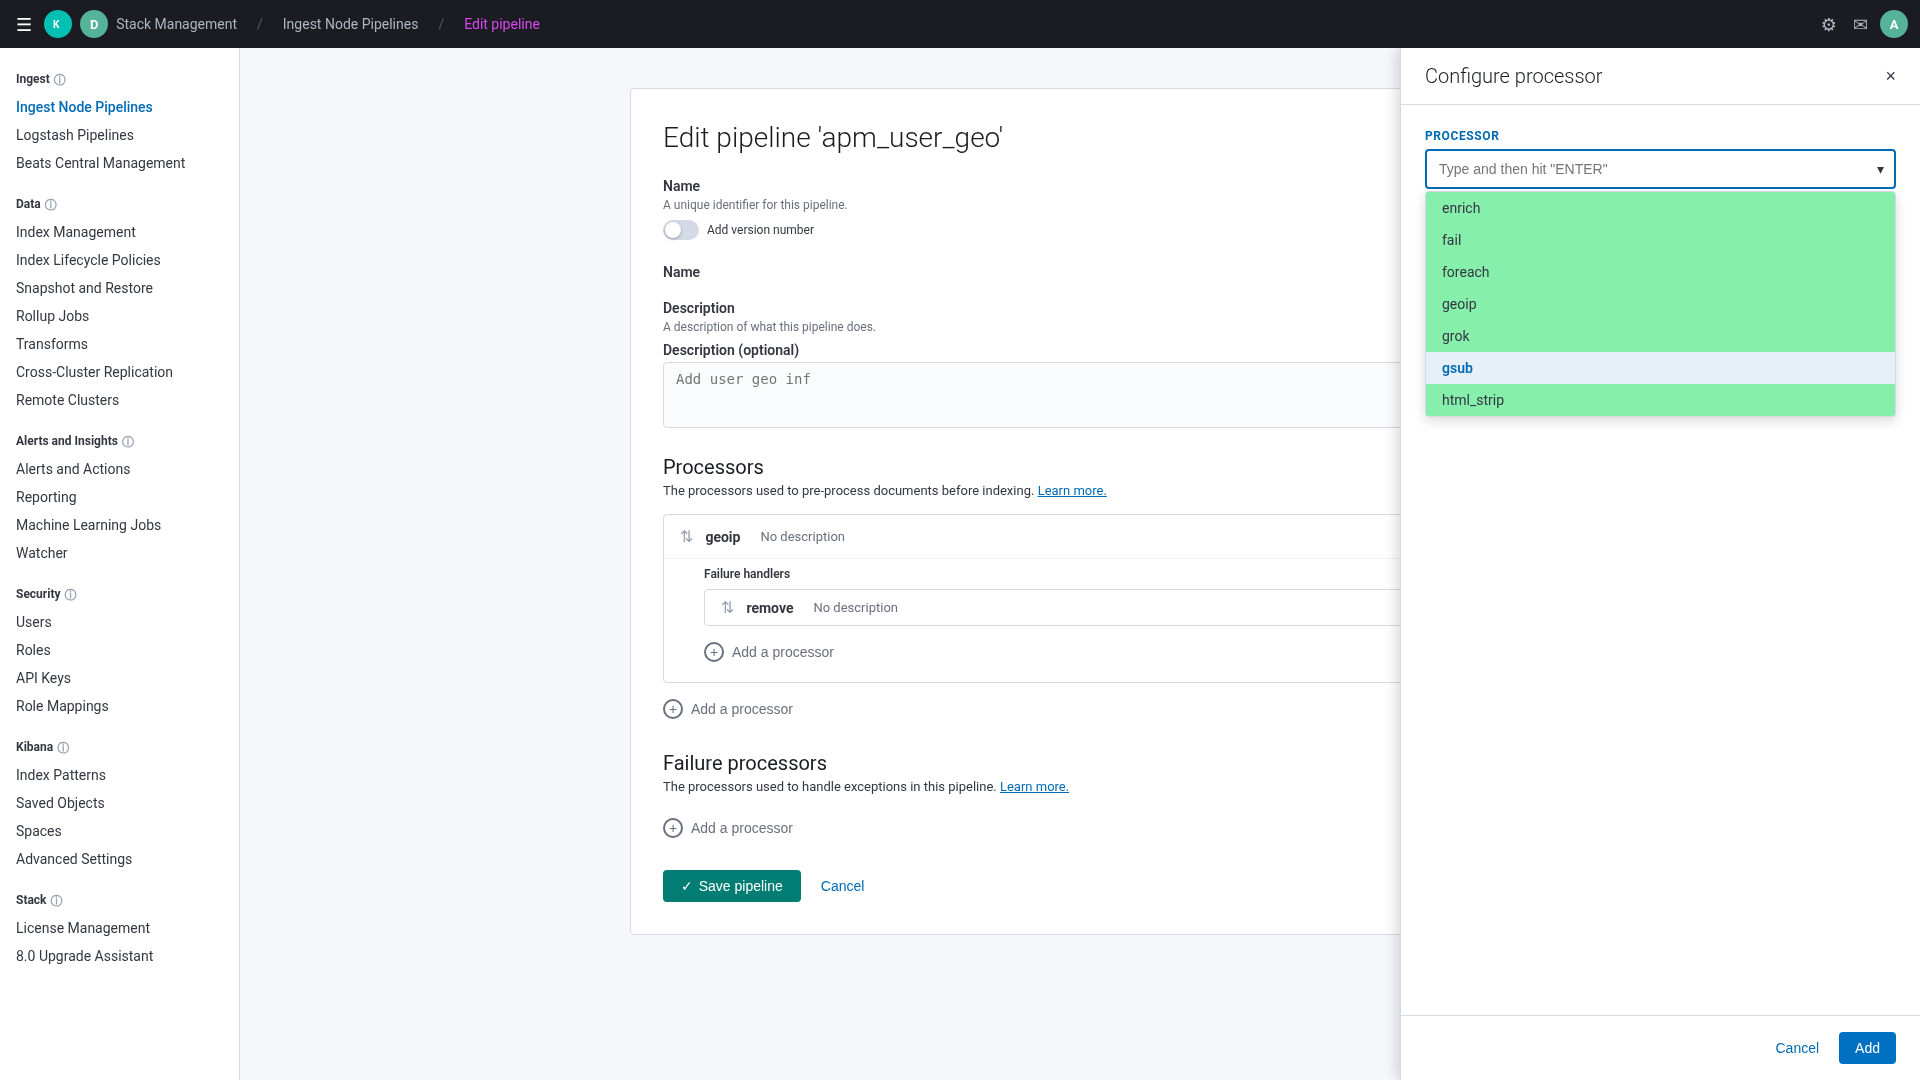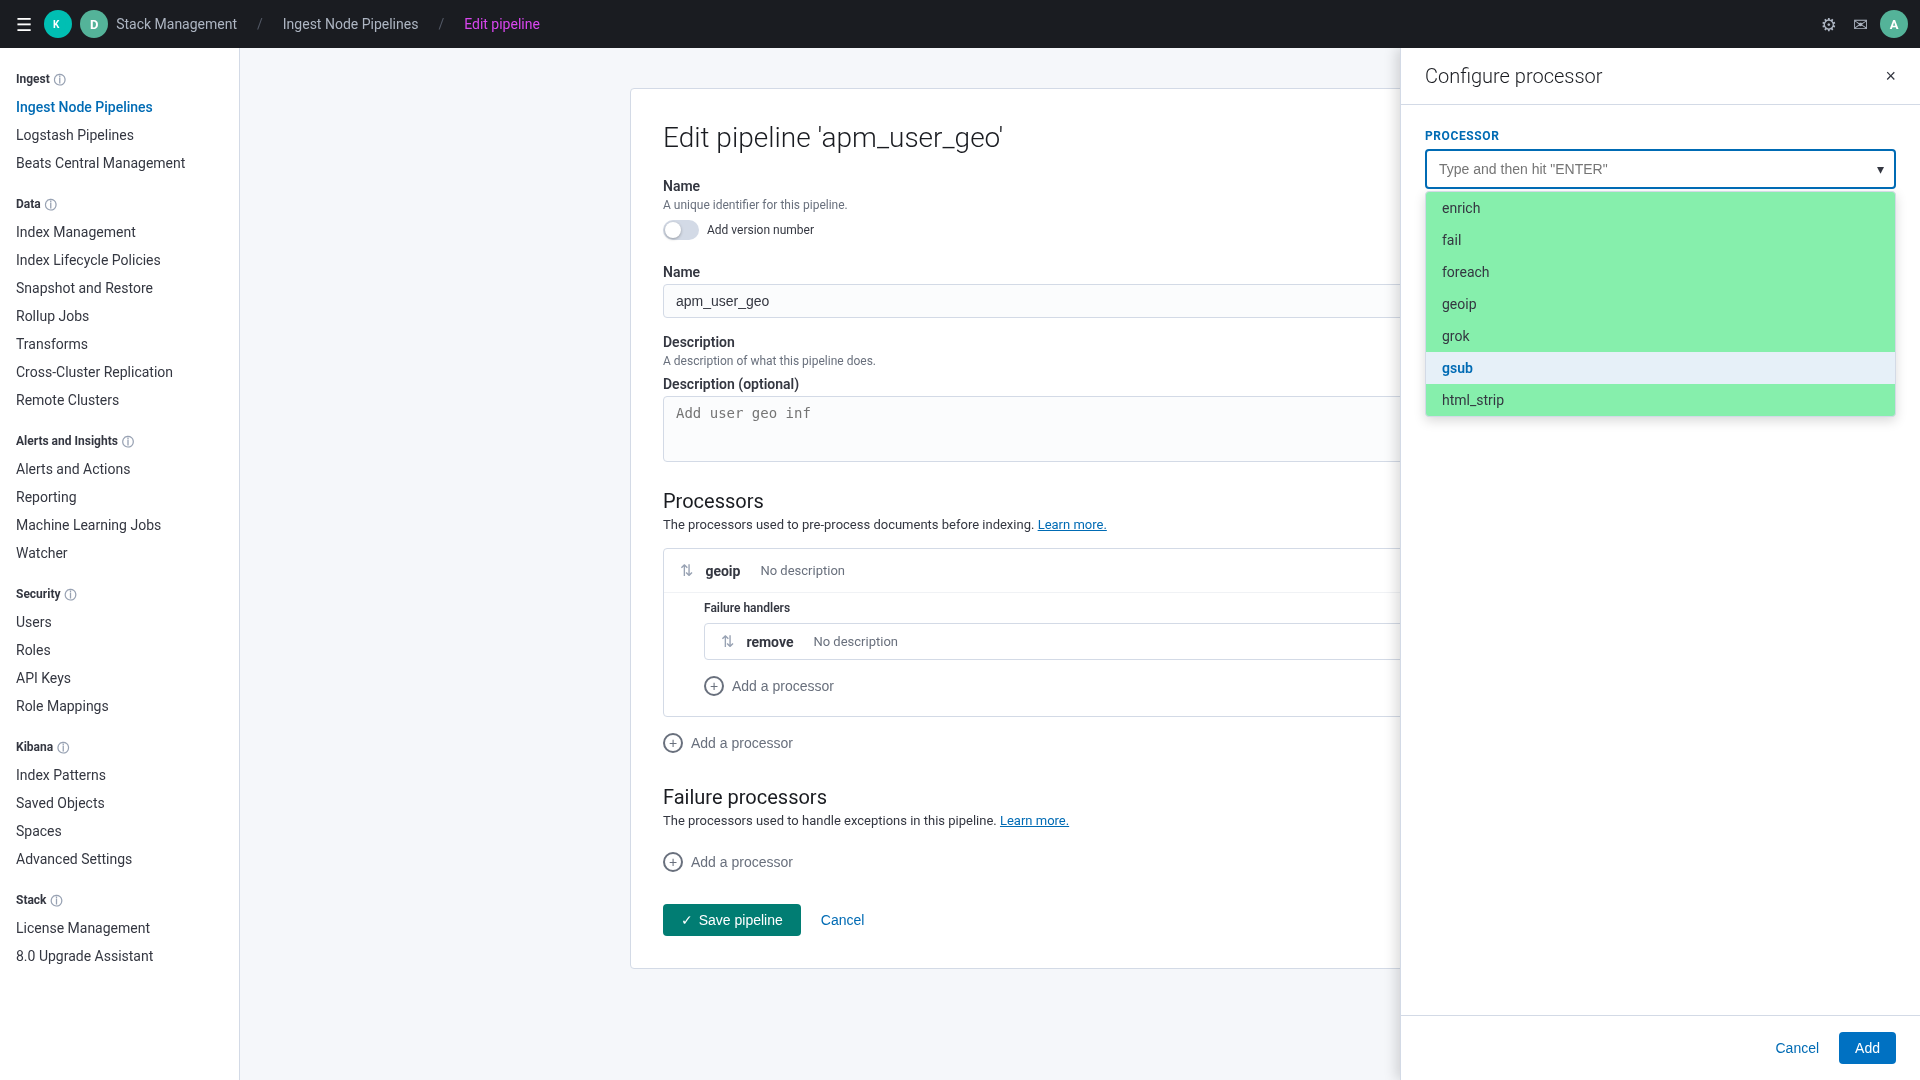--- a/index.html
+++ b/index.html
@@ -374,21 +374,20 @@
           <div class="toggle-switch">
             <div class="toggle-switch-knob"></div>
           </div>
           <span class="toggle-label">Add version number</span>
         </div>
       </div>
 
       <div style="display:flex; gap:24px; margin-bottom:16px;">
         <div style="flex:1">
           <label class="form-label">Name</label>
-          <input class="form-input" type="text" style="max-width: 100%;" value="apm_user_geo">
         </div>
       </div>
 
       <div class="form-row">
         <label class="form-label">Description</label>
         <p class="form-hint">A description of what this pipeline does.</p>
         <div style="display:flex; gap:24px;">
           <div style="flex:1">
             <label class="form-label">Description (optional)</label>
             <textarea class="form-input" rows="3" style="max-width: 100%; resize: vertical;" placeholder="Add user geo inf"></textarea>

